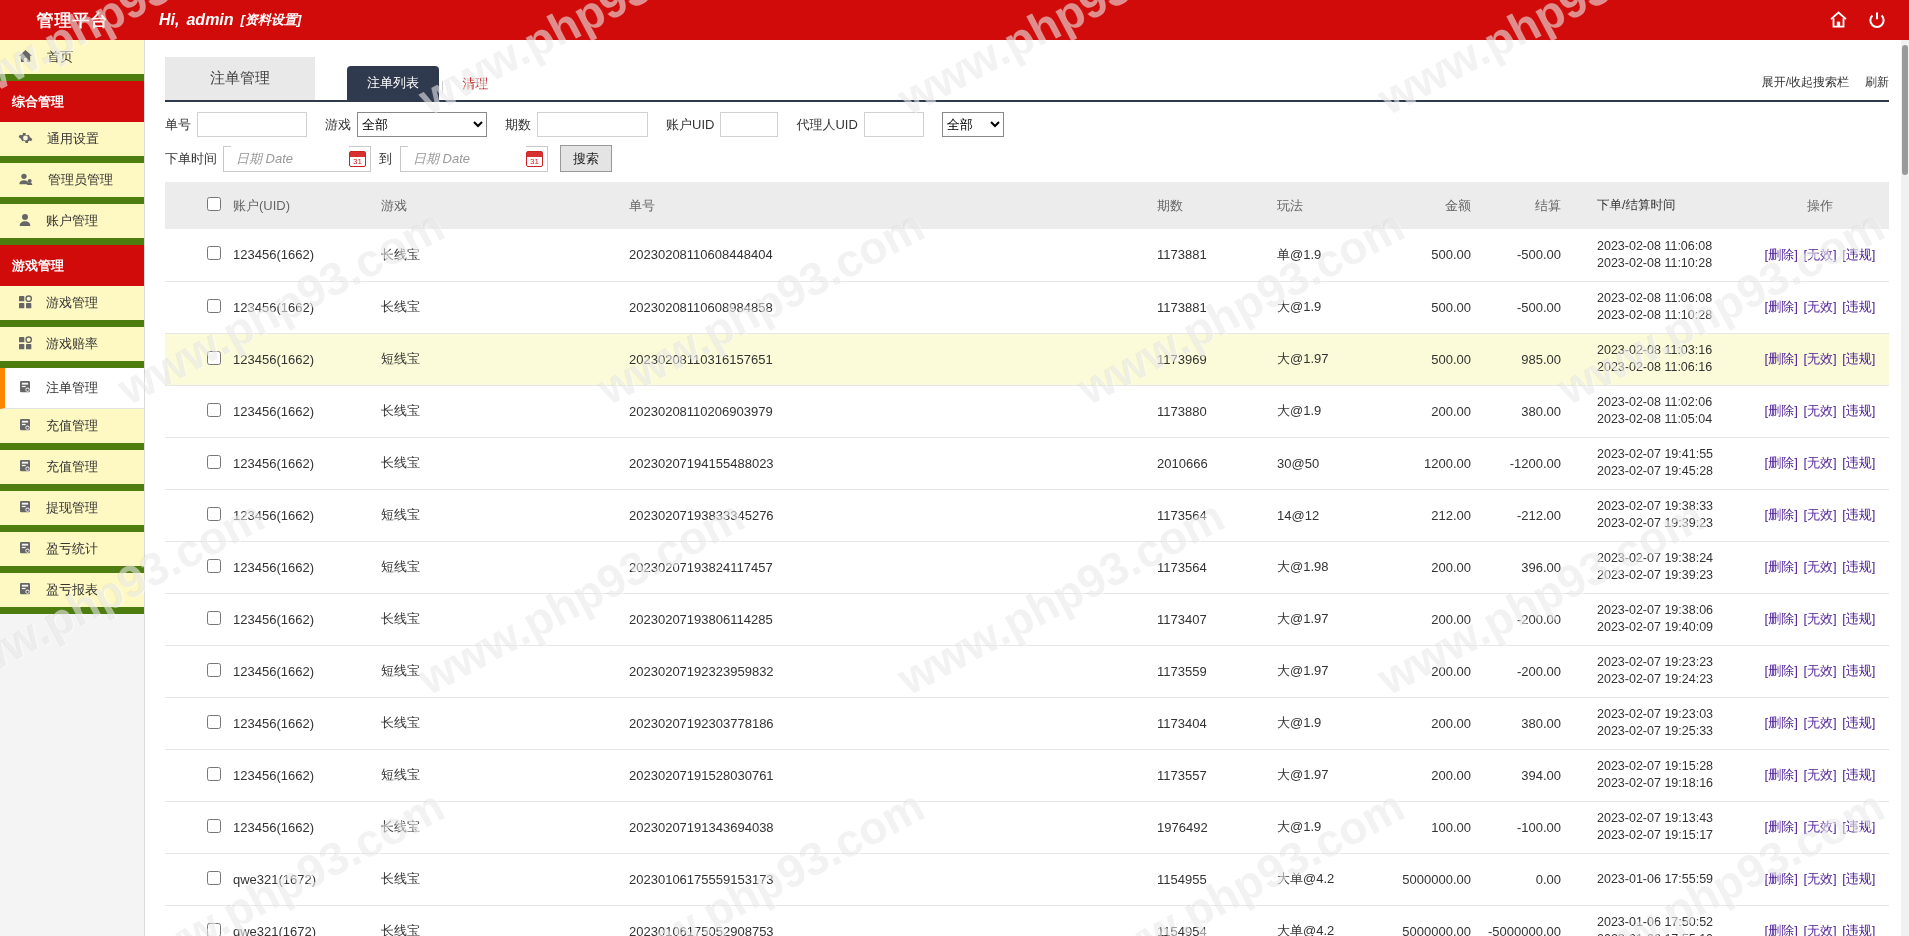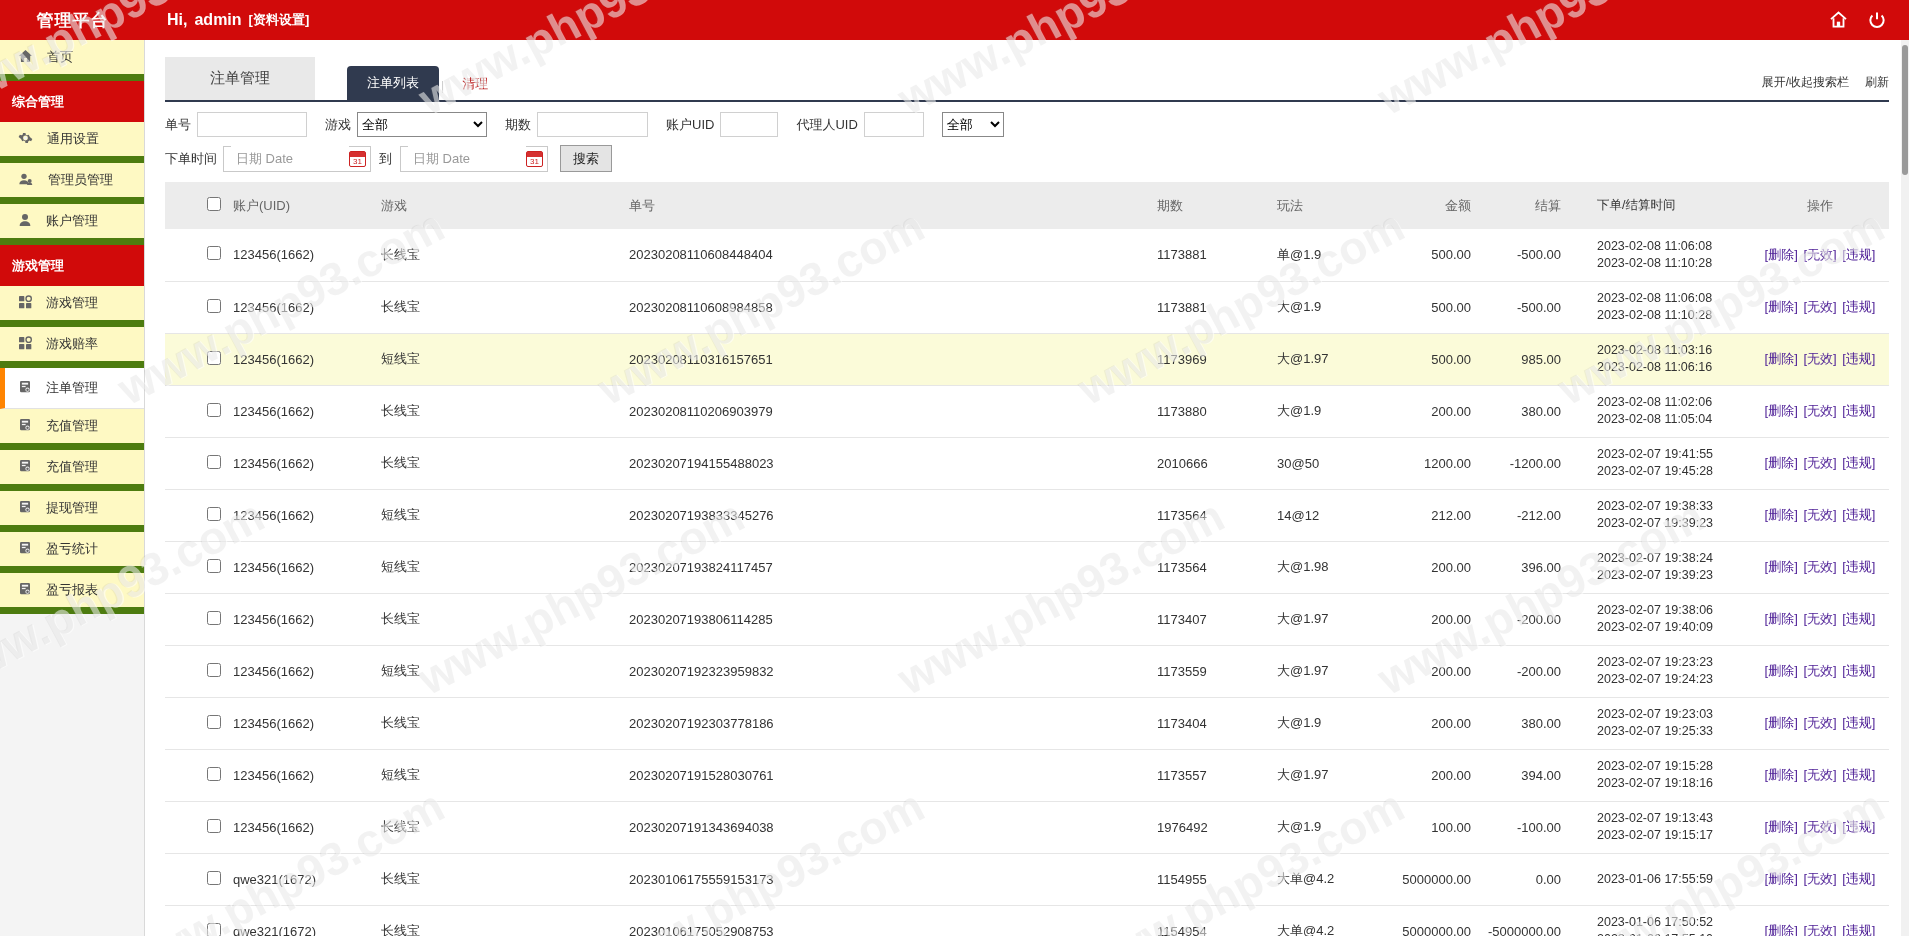--- a/index.html
+++ b/index.html
@@ -2,21 +2,21 @@
 <html><head>
 <meta charset="utf-8">
 <style>
   * { margin:0; padding:0; box-sizing:border-box; }
   html,body { width:1909px; height:936px; overflow:hidden; }
   body { font-family:"Liberation Sans","DejaVu Sans",sans-serif; background:#fff; position:relative; color:#333; }
 
   
   .header { position:absolute; top:0; left:0; width:1909px; height:40px; background:#d10a0a; display:flex; align-items:center; z-index:20; }
   .logo { width:145px; text-align:center; color:#fff; font-size:17px; font-weight:bold; letter-spacing:1px; }
-  .greeting { margin-left:22px; font-size:16px; color:#fff; font-weight:bold; display:flex; align-items:center; gap:7px; }
+  .greeting { margin-left:14px; font-size:16px; color:#fff; font-weight:bold; display:flex; align-items:center; gap:7px;font-style:italic; }
   .greeting .uname { color:#ffffff; }
   .greeting .profile { color:#ffffff; font-size:13px; font-weight:bold; text-decoration:none; cursor:pointer; }
   .header-icons { margin-left:auto; margin-right:22px; display:flex; gap:18px; align-items:center; }
   .header-icons svg { display:block; cursor:pointer; }
 
   
   .sidebar { position:absolute; top:40px; left:0; width:145px; height:896px; background:#f4f4f4; border-right:1px solid #d9d9d9; z-index:15; }
   .side-item { height:41px; display:flex; align-items:center; padding-left:17px; gap:13px; font-size:13px; color:#333; border-bottom:7px solid #4d7c0f; cursor:pointer; background:#fef9c3; }
   .side-item svg { flex:0 0 auto; }
   .side-section { height:41px; display:flex; align-items:center; padding-left:12px; background:#d10a0a; color:#fff; font-size:13px; font-weight:bold; }
@@ -32,21 +32,21 @@
   .tab.active { background:#303a4f; color:#fff; border-radius:4px 4px 0 0; padding:8px 20px; }
   .tab-divider { color:#ccc; font-size:12px; padding:7px 2px; }
   .toolbar-links { margin-left:auto; margin-bottom:9px; font-size:12px; color:#333; display:flex; gap:16px; }
   .toolbar-links a { color:#333; text-decoration:none; cursor:pointer; }
 
   
   .filters { margin:0 20px; padding-top:10px; font-size:13px; color:#333; }
   .frow { display:flex; align-items:center; margin-bottom:8px; }
   .frow .flabel { margin-right:6px; white-space:nowrap; }
   .frow .fgap { width:18px; }
-  .filters input[type=text] { height:25px; border:1px solid #d0d0d0; background:#fff; padding:0 5px; font-size:13px; font-family:inherit; }
+  .filters input[type=text] { height:25px; border:1px solid #d0d0d0; background:#fff; padding:0 5px; font-size:13px; font-family:inherit;font-style:italic; }
   .filters select { height:25px; border:1px solid #888; background:#fff; font-size:13px; font-family:inherit; }
   .datebox { height:26px; border:1px solid #c9c9c9; background:#fff; display:flex; align-items:center; width:148px; padding:0 4px 0 7px; }
   .datebox input { border:none !important; flex:1; width:100px; height:22px; outline:none; font-size:13px; color:#333; }
   .datebox input::placeholder { color:#999; }
   .cal-icon { width:17px; height:16px; border:1px solid #cc2222; border-radius:2px; position:relative; background:#fff; flex:0 0 auto; cursor:pointer; }
   .cal-icon::before { content:""; position:absolute; top:0; left:0; right:0; height:5px; background:#d63030; }
   .cal-icon::after { content:"31"; position:absolute; top:5px; left:0; right:0; text-align:center; font-size:8px; color:#cc2222; line-height:10px; }
   .to-label { margin:0 8px; }
   .search-btn { height:27px; padding:0 12px; margin-left:12px; background:#e4e4e4; border:1px solid #999; font-size:13px; color:#222; cursor:pointer; font-family:inherit; }
 

